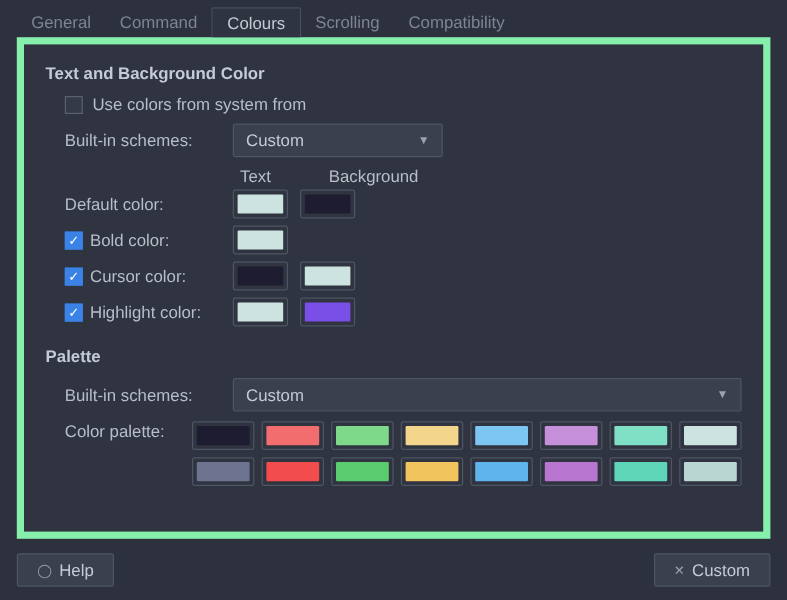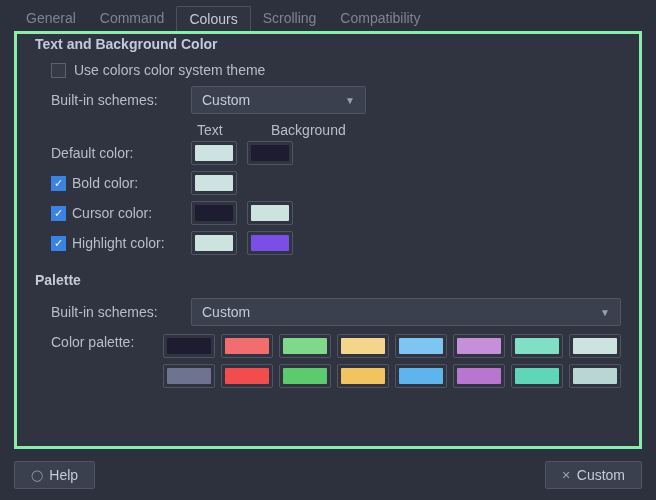--- a/index.html
+++ b/index.html
@@ -25,23 +25,23 @@
 }
 .tab.active {
   color: #C5CBD6;
   border: 1px solid #4A5260;
   border-bottom: none;
   background: #2F3440;
   border-radius: 2px 2px 0 0;
 }
 .panel {
   margin: 0 14px 12px 14px;
-  border: 3px solid #86efac;
+  border: 6px solid #86efac;
   background: #2F3440;
-  padding: 2px 18px 18px 18px;
+  padding: 16px 18px 18px 18px;
   height: 418px;
 }
 .section-title {
   font-weight: bold;
   color: #C5CBD6;
   margin-bottom: 6px;
 }
 .checkbox-row {
   display: flex;
   align-items: center;
@@ -162,21 +162,21 @@
   <div class="tab">Scrolling</div>
   <div class="tab">Compatibility</div>
 </div>
 
 <div class="panel">
 
   <div class="section-title">Text and Background Color</div>
 
   <div class="checkbox-row">
     <span class="checkbox"></span>
-    <span>Use colors color system theme</span>
+    <span>Use colors from system from</span>
   </div>
 
   <div class="row">
     <span class="label-col">Built-in schemes:</span>
     <div class="select">
       <span>Custom</span>
       <span class="chev">▼</span>
     </div>
   </div>
 

